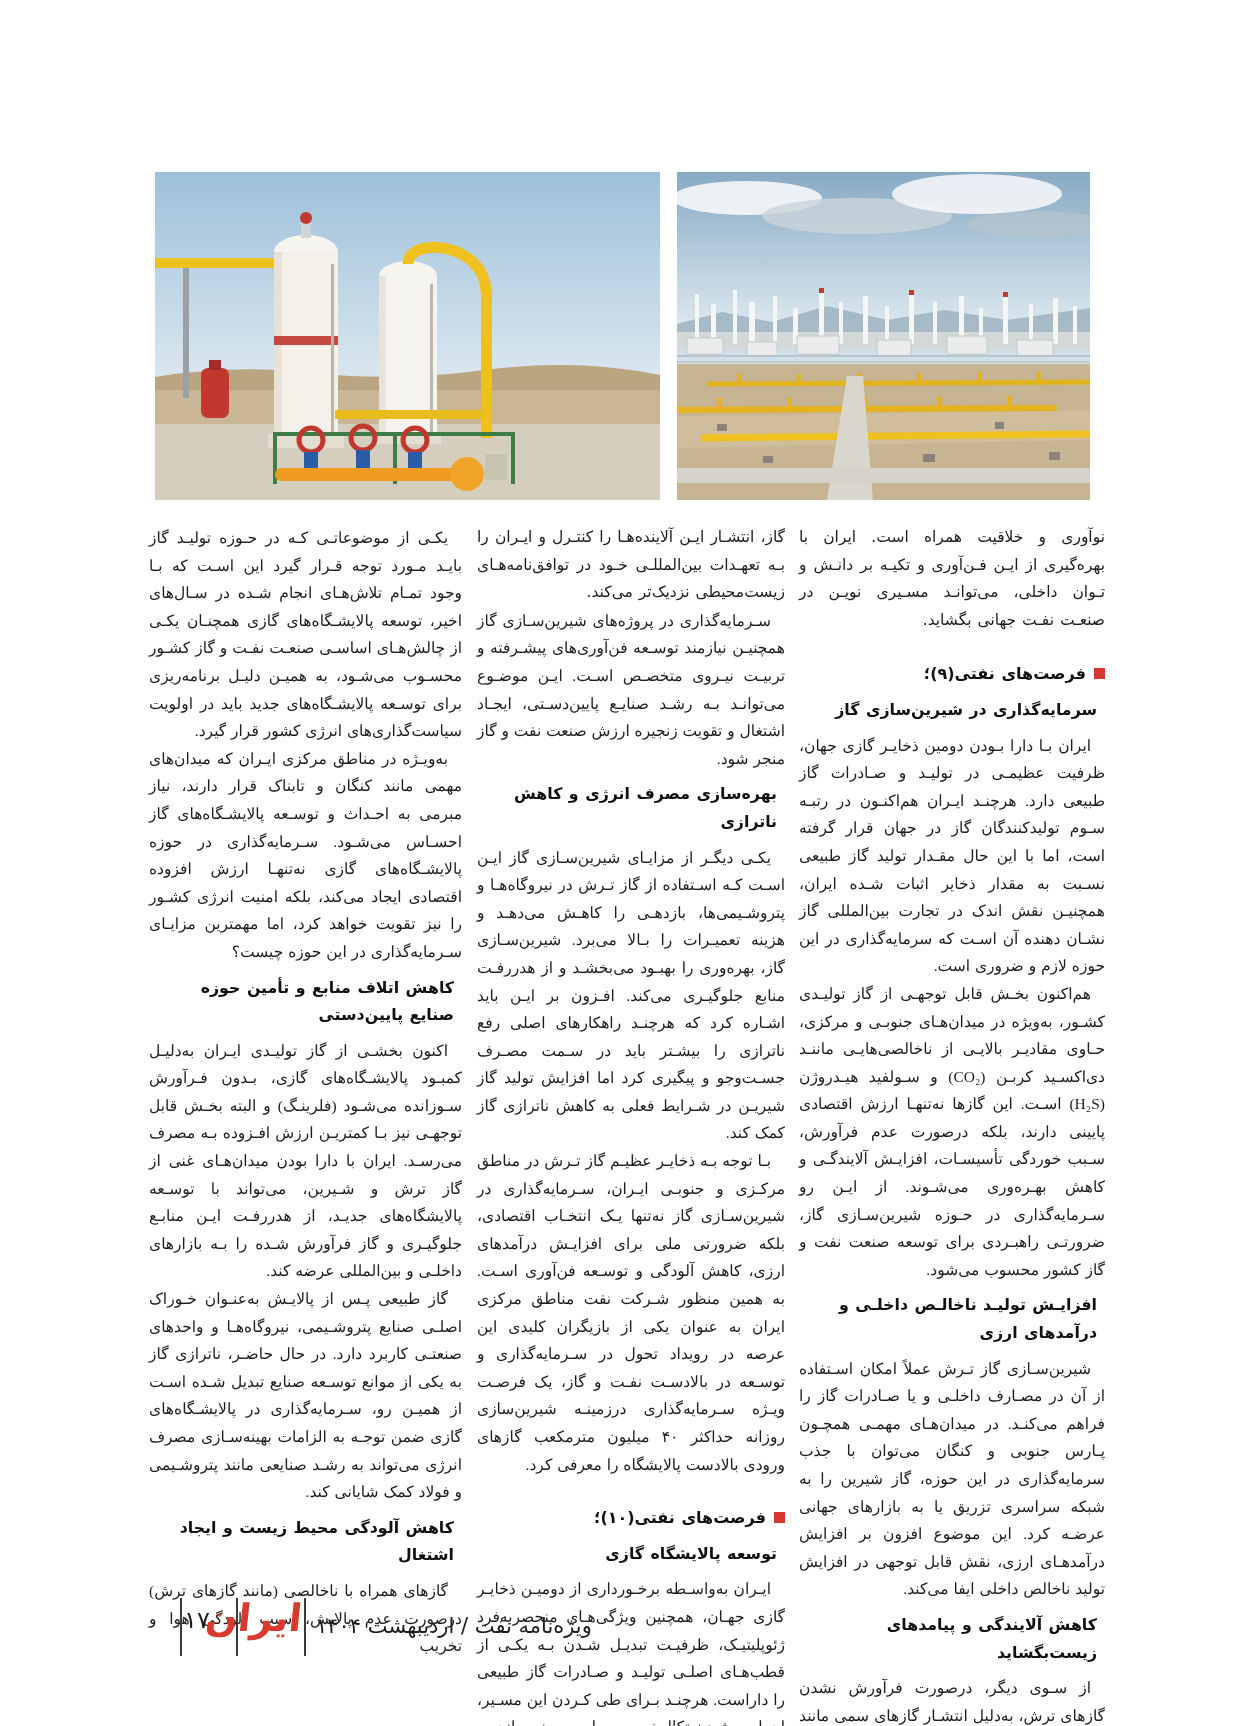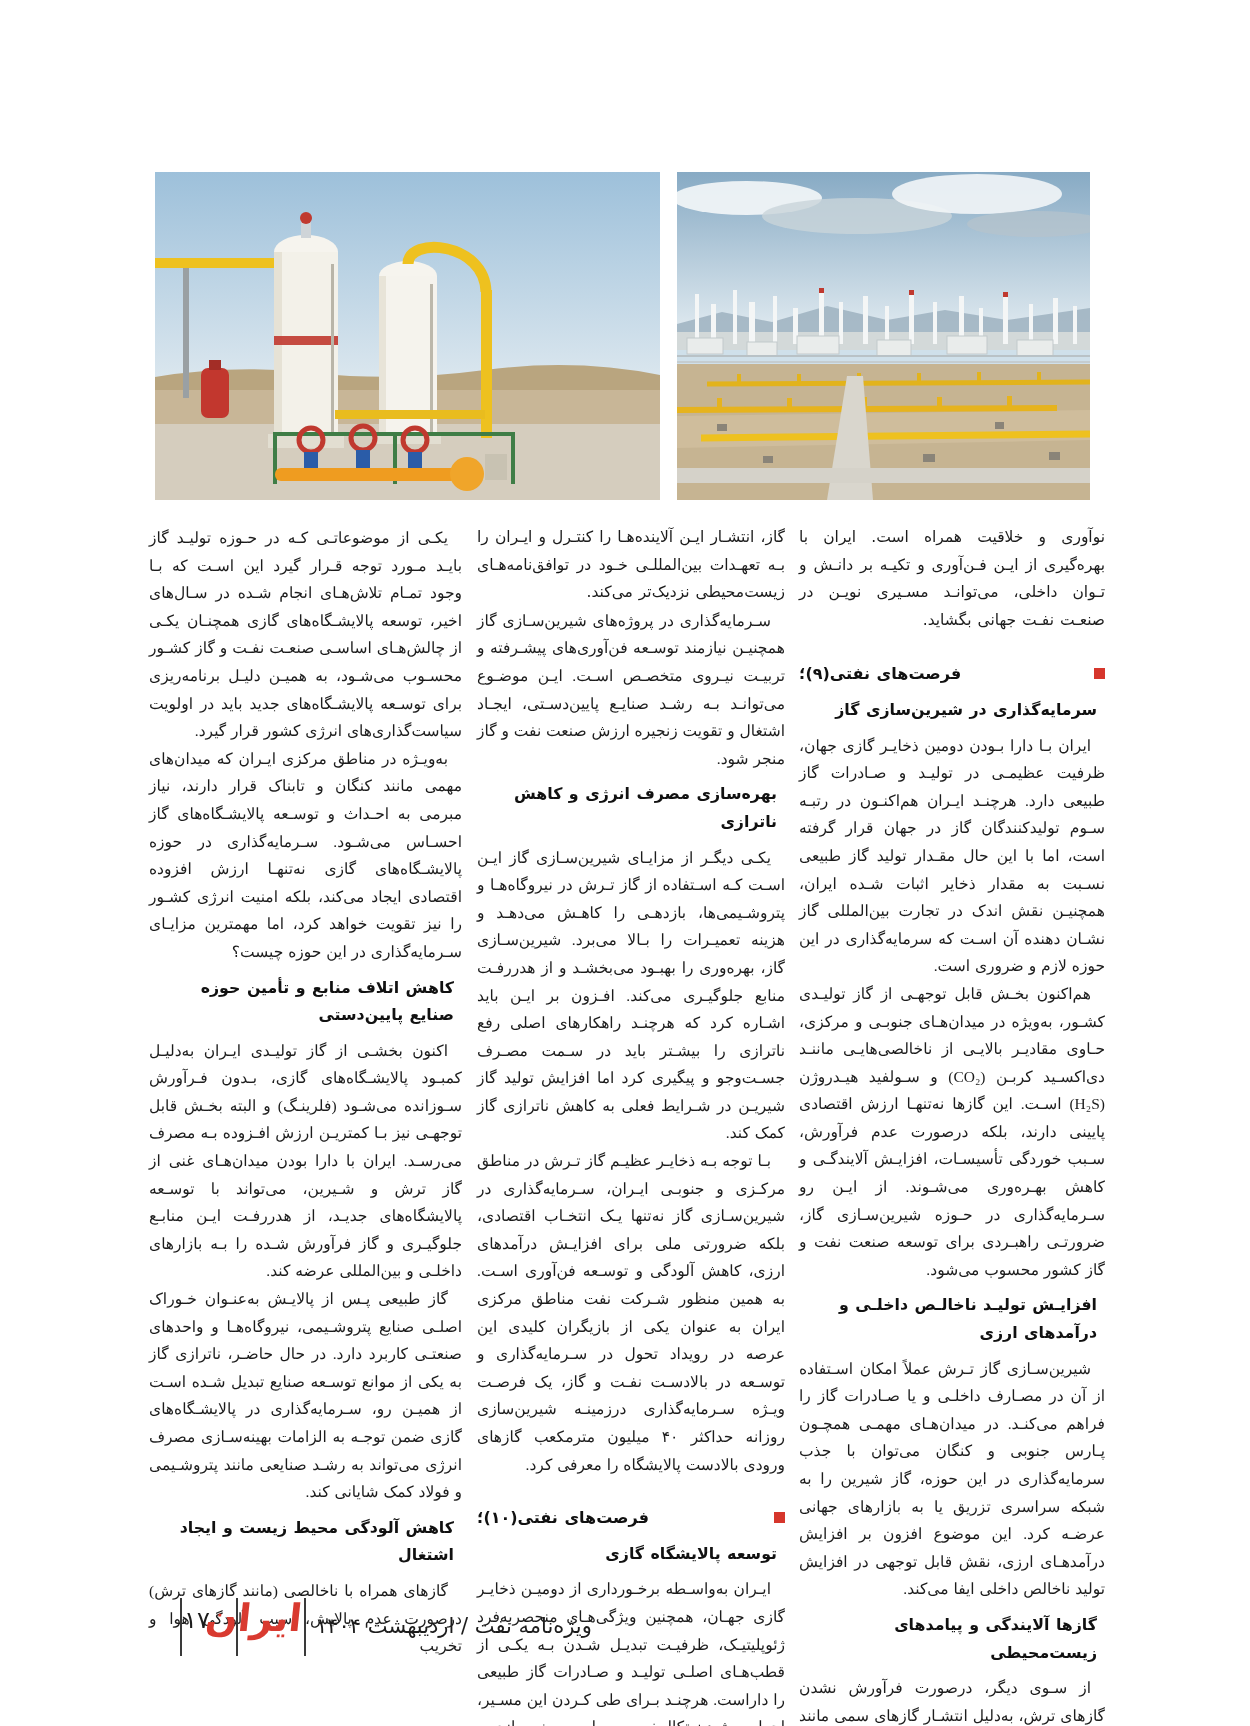--- a/index.html
+++ b/index.html
@@ -19,21 +19,21 @@
     letter-spacing:0;word-spacing:1px;
   }
   #col-right{right:145px;width:306px;}
   #col-middle{right:465px;width:308px;}
   #col-left{right:788px;width:313px;}
 
   .para{margin:0;}
   .para.indent{text-indent:14px;font-family:Liberation Serif, serif;}
   .subhead{margin:8px;font-weight:bold;color:#111;text-align:right;font-size:15.8px;}
   .section{
-    margin:26px 0 2px 0;font-weight:bold;color:#111;text-align:left;
+    margin:26px 0 2px 0;font-weight:bold;color:#111;text-align:right;
     position:relative;padding-right:19px;font-size:16px;
   }
   .bullet{
     position:absolute;right:0;top:8px;width:11px;height:11px;
     background:#d6362c;display:inline-block;
   }
 
   .footer-bar{position:absolute;width:2px;height:58px;top:1598px;background:#3a3a3a;}
   #fbar1{left:180px;}
   #fbar2{left:236px;}
@@ -200,21 +200,21 @@
   <p class="para">نوآوری و خلاقیت همراه است. ایران با بهره‌گیری از ایـن فـن‌آوری و تکیـه بر دانـش و تـوان داخلی، می‌توانـد مسـیری نویـن در صنعـت نفـت جهانی بگشاید.</p>
   <h3 class="section">
     <span class="bullet"></span>
     <span>فرصت‌های نفتی(۹)؛</span>
   </h3>
   <h4 class="subhead">سرمایه‌گذاری در شیرین‌سازی گاز</h4>
   <p class="para indent">ایران بـا دارا بـودن دومین ذخایـر گازی جهان، ظرفیت عظیمـی در تولیـد و صـادرات گاز طبیعی دارد. هرچنـد ایـران هم‌اکنـون در رتبـه سـوم تولیدکنندگان گاز در جهان قرار گرفته است، اما با این حال مقـدار تولید گاز طبیعی نسـبت به مقدار ذخایر اثبات شـده ایران، همچنیـن نقش اندک در تجارت بین‌المللی گاز نشـان دهنده آن اسـت که سرمایه‌گذاری در این حوزه لازم و ضروری است.</p>
   <p class="para indent">هم‌اکنون بخـش قابل توجهـی از گاز تولیـدی کشـور، به‌ویژه در میدان‌هـای جنوبـی و مرکزی، حـاوی مقادیـر بالایـی از ناخالصی‌هایـی ماننـد دی‌اکسـید کربـن (CO₂) و سـولفید هیـدروژن (H₂S) اسـت. این گازها نه‌تنهـا ارزش اقتصادی پایینی دارند، بلکه درصورت عدم فرآورش، سـبب خوردگی تأسیسـات، افزایـش آلایندگـی و کاهش بهـره‌وری می‌شـوند. از ایـن رو سـرمایه‌گذاری در حـوزه شیرین‌سـازی گاز، ضرورتـی راهبـردی برای توسعه صنعت نفت و گاز کشور محسوب می‌شود.</p>
   <h4 class="subhead">افزایـش تولیـد ناخالـص داخلـی و درآمدهای ارزی</h4>
   <p class="para indent">شیرین‌سـازی گاز تـرش عملاً امکان اسـتفاده از آن در مصـارف داخلـی و یا صـادرات گاز را فراهم می‌کنـد. در میدان‌هـای مهمـی همچـون پـارس جنوبی و کنگان می‌توان با جذب سرمایه‌گذاری در این حوزه، گاز شیرین را به شبکه سراسری تزریق یا به بازارهای جهانی عرضـه کرد. این موضوع افزون بر افزایش درآمدهـای ارزی، نقش قابل توجهی در افزایش تولید ناخالص داخلی ایفا می‌کند.</p>
-  <h4 class="subhead">گازها آلایندگی و پیامدهای زیست‌محیطی</h4>
+  <h4 class="subhead">کاهش آلایندگی و پیامدهای زیست‌بگشاید</h4>
   <p class="para indent">از سـوی دیگر، درصورت فرآورش نشدن گازهای ترش، به‌دلیل انتشـار گازهای سمی مانند سولفید هیدروژن، این گازها، تهدیدی برای سلامت انسان و محیط زیست محسـوب می‌شوند. شیرین‌سازی</p>
 </div>
 
 <div class="col" id="col-middle">
   <p class="para">گاز، انتشـار ایـن آلاینده‌هـا را کنتـرل و ایـران را بـه تعهـدات بین‌المللـی خـود در توافق‌نامه‌هـای زیست‌محیطی نزدیک‌تر می‌کند.</p>
   <p class="para indent">سـرمایه‌گذاری در پروژه‌های شیرین‌سـازی گاز همچنیـن نیازمند توسـعه فن‌آوری‌های پیشـرفته و تربیـت نیـروی متخصـص اسـت. ایـن موضـوع می‌توانـد بـه رشـد صنایـع پایین‌دسـتی، ایجـاد اشتغال و تقویت زنجیره ارزش صنعت نفت و گاز منجر شود.</p>
   <h4 class="subhead">بهره‌سازی مصرف انرژی و کاهش ناترازی</h4>
   <p class="para indent">یکـی دیگـر از مزایـای شیرین‌سـازی گاز ایـن اسـت کـه اسـتفاده از گاز تـرش در نیروگاه‌هـا و پتروشـیمی‌ها، بازدهـی را کاهـش می‌دهـد و هزینه تعمیـرات را بـالا می‌برد. شیرین‌سـازی گاز، بهره‌وری را بهبـود می‌بخشـد و از هدررفـت منابع جلوگیـری می‌کند. افـزون بر ایـن باید اشـاره کرد که هرچنـد راهکارهای اصلی رفع ناترازی را بیشـتر باید در سـمت مصـرف جسـت‌وجو و پیگیری کرد اما افزایش تولید گاز شیریـن در شـرایط فعلی به کاهش ناترازی گاز کمک کند.</p>
   <p class="para indent">بـا توجه بـه ذخایـر عظیـم گاز تـرش در مناطق مرکـزی و جنوبـی ایـران، سـرمایه‌گذاری در شیرین‌سـازی گاز نه‌تنها یـک انتخـاب اقتصادی، بلکه ضرورتی ملی برای افزایـش درآمدهای ارزی، کاهش آلودگی و توسـعه فن‌آوری اسـت. به همین منظور شـرکت نفت مناطق مرکزی ایران به عنوان یکی از بازیگران کلیدی این عرصه در رویداد تحول در سـرمایه‌گذاری و توسـعه در بالادسـت نفـت و گاز، یک فرصـت ویـژه سـرمایه‌گذاری درزمینـه شیرین‌سازی روزانه حداکثر ۴۰ میلیون مترمکعب گازهای ورودی بالادست پالایشگاه را معرفی کرد.</p>
   <h3 class="section">

